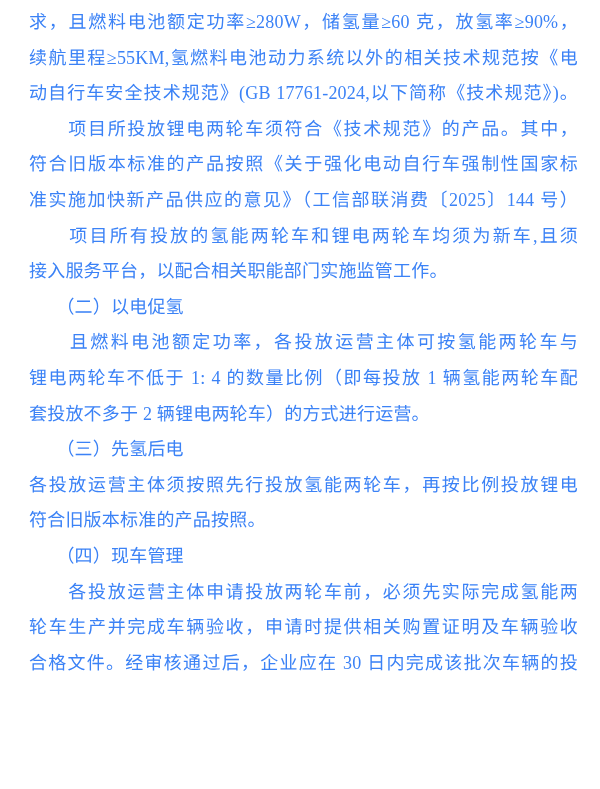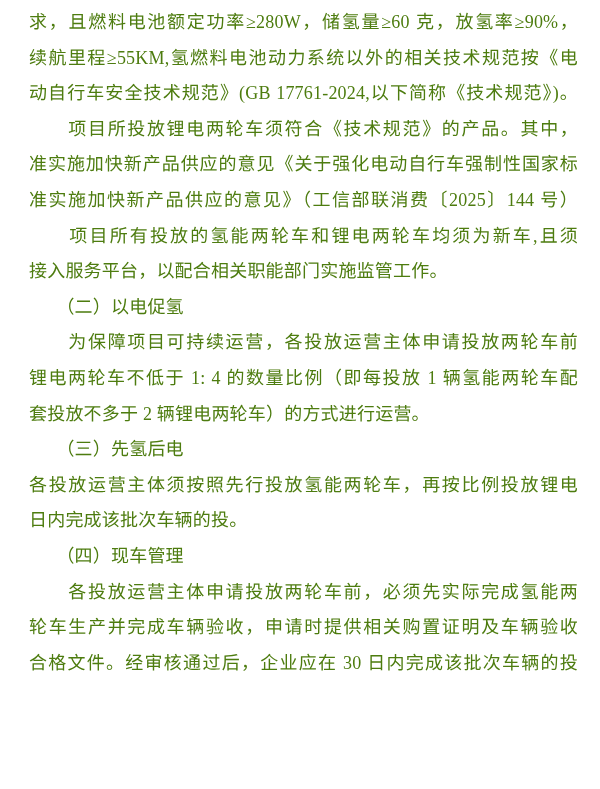--- a/index.html
+++ b/index.html
@@ -28,34 +28,34 @@
     white-space: pre-wrap;
     overflow: hidden;
   }
   .line--fill {
     text-align-last: justify;
   }
 </style>
 </head>
 <body>
 
-<div class="page" style="background: rgb(255, 255, 255); color: #4d7c0f;">
+<div class="page" style="background: rgb(255, 255, 255); color: #3b82f6;">
 
 <div class="line line--fill">求，且燃料电池额定功率≥280W，储氢量≥60 克，放氢率≥90%，</div>
     <div class="line line--fill">续航里程≥55KM,氢燃料电池动力系统以外的相关技术规范按《电</div>
     <div class="line line--fill">动自行车安全技术规范》(GB 17761-2024,以下简称《技术规范》)。</div>
     <div class="line line--fill">　　项目所投放锂电两轮车须符合《技术规范》的产品。其中，</div>
-    <div class="line line--fill">准实施加快新产品供应的意见《关于强化电动自行车强制性国家标</div>
+    <div class="line line--fill">符合旧版本标准的产品按照《关于强化电动自行车强制性国家标</div>
     <div class="line line--fill">准实施加快新产品供应的意见》（工信部联消费〔2025〕144 号）</div>
     <div class="line line--fill">　　项目所有投放的氢能两轮车和锂电两轮车均须为新车,且须</div>
     <div class="line">接入服务平台，以配合相关职能部门实施监管工作。</div>
     <div class="line">　　（二）以电促氢</div>
-    <div class="line line--fill">　　为保障项目可持续运营，各投放运营主体申请投放两轮车前</div>
+    <div class="line line--fill">　　且燃料电池额定功率，各投放运营主体可按氢能两轮车与</div>
     <div class="line line--fill">锂电两轮车不低于 1: 4 的数量比例（即每投放 1 辆氢能两轮车配</div>
     <div class="line">套投放不多于 2 辆锂电两轮车）的方式进行运营。</div>
     <div class="line">　　（三）先氢后电</div>
     <div class="line line--fill">各投放运营主体须按照先行投放氢能两轮车，再按比例投放锂电</div>
-    <div class="line">日内完成该批次车辆的投。</div>
+    <div class="line">符合旧版本标准的产品按照。</div>
     <div class="line">　　（四）现车管理</div>
     <div class="line line--fill">　　各投放运营主体申请投放两轮车前，必须先实际完成氢能两</div>
     <div class="line line--fill">轮车生产并完成车辆验收，申请时提供相关购置证明及车辆验收</div>
     <div class="line line--fill">合格文件。经审核通过后，企业应在 30 日内完成该批次车辆的投</div>
   </div>
 
 </body></html>

